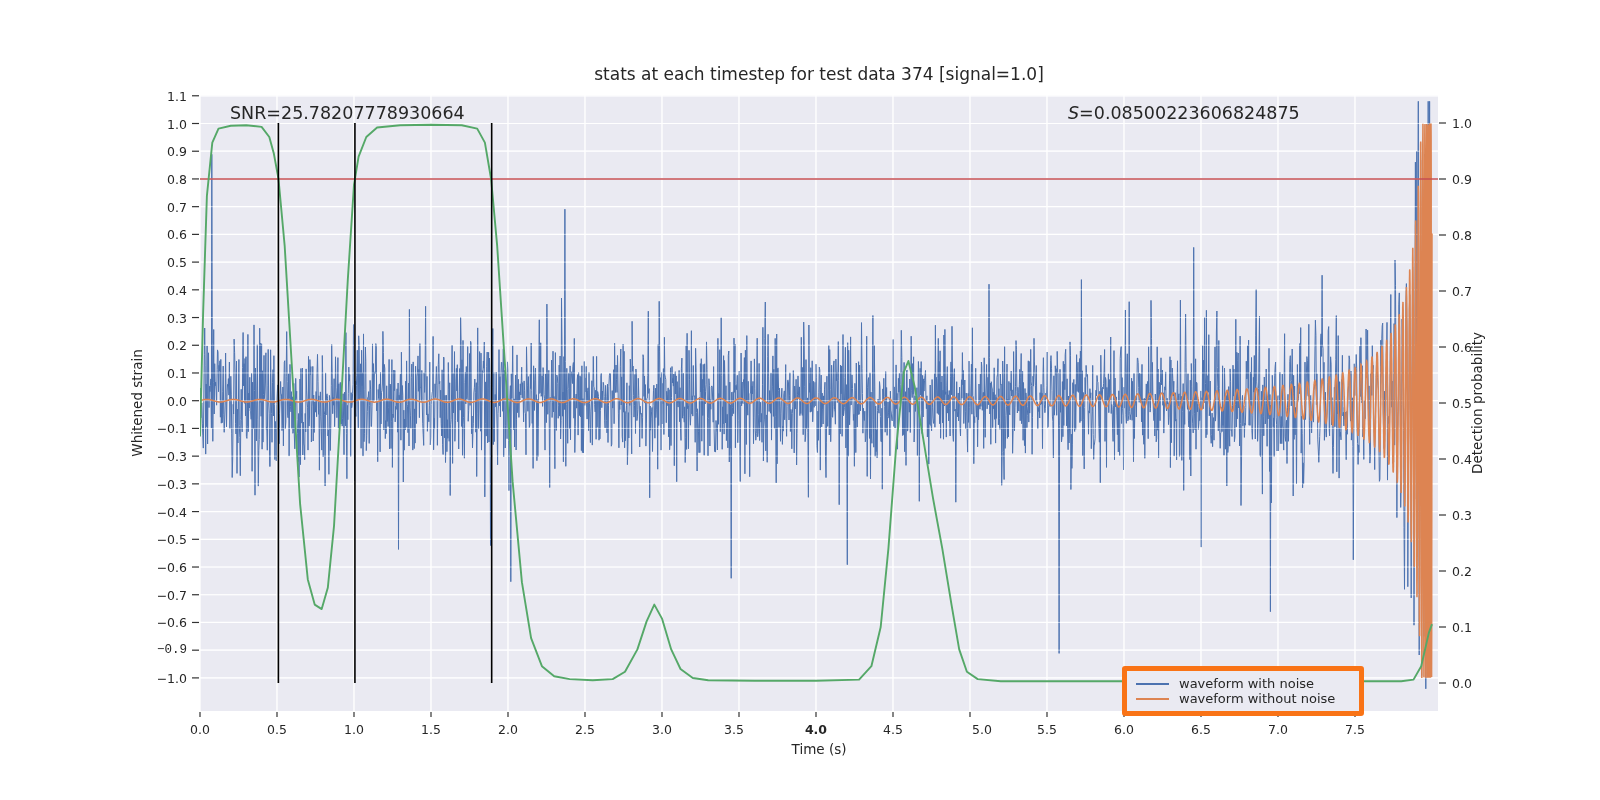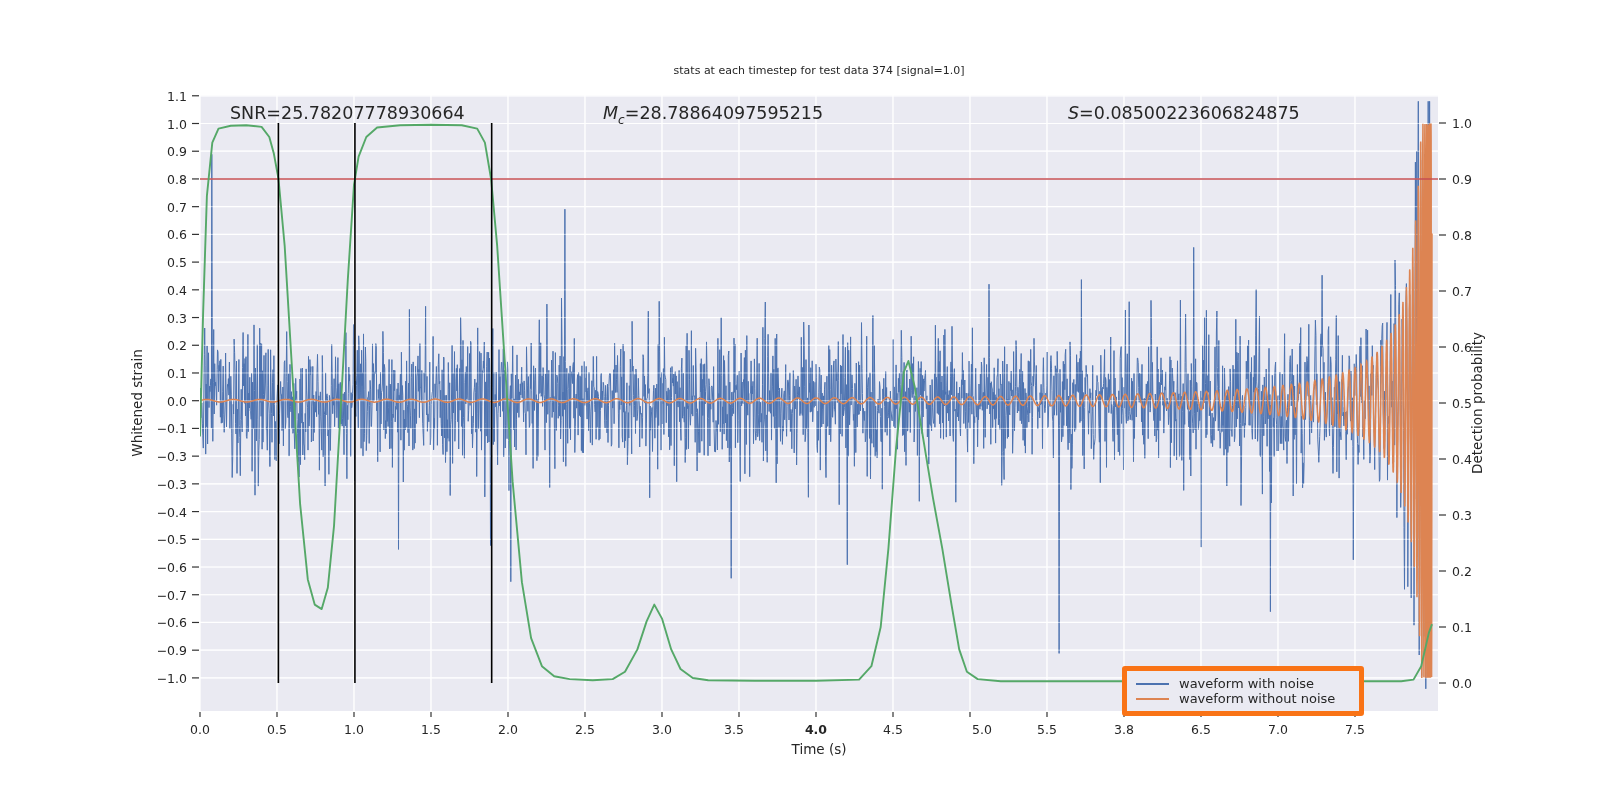--- a/index.html
+++ b/index.html
@@ -1,20 +1,20 @@
 <!DOCTYPE html>
 <html><head>
 <meta charset="utf-8">
 <style>
   html,body{margin:0;padding:0;background:#ffffff;}
   #fig{position:relative;width:1600px;height:800px;background:#ffffff;
        font-family:"DejaVu Sans","Liberation Sans",sans-serif;color:#262626;overflow:hidden;}
   #chart-svg{position:absolute;left:0;top:0;}
   .title{position:absolute;left:819px;top:64px;transform:translateX(-50%);
-         font-size:11px;white-space:nowrap;}
+         font-size:17px;white-space:nowrap;}
   .annot{position:absolute;top:103px;font-size:17.5px;white-space:nowrap;}
   .annot .var{font-style:italic;}
   .annot sub{font-size:12px;font-style:italic;}
   .xlabel{position:absolute;left:819px;top:741px;transform:translateX(-50%);font-size:13.5px;}
   .ylabel{position:absolute;font-size:13.5px;white-space:nowrap;
           transform:translate(-50%,-50%) rotate(-90deg);}
   .tick-label{position:absolute;font-size:12.5px;color:#262626;white-space:nowrap;}
   .tick-left{transform:translate(-100%,-50%);}
   .tick-right{transform:translateY(-50%);}
   .tick-bottom{transform:translate(-50%,0);}
@@ -164,21 +164,20 @@
       <line x1="1047" y1="712" x2="1047" y2="717" stroke="#333" stroke-width="1.2"></line>
       <line x1="1124" y1="712" x2="1124" y2="717" stroke="#333" stroke-width="1.2"></line>
       <line x1="1201" y1="712" x2="1201" y2="717" stroke="#333" stroke-width="1.2"></line>
       <line x1="1278" y1="712" x2="1278" y2="717" stroke="#333" stroke-width="1.2"></line>
       <line x1="1355" y1="712" x2="1355" y2="717" stroke="#333" stroke-width="1.2"></line>
     </svg>
 
   <div class="title">stats at each timestep for test data 374 [signal=1.0]</div>
 
   <div class="annot" style="left:230px"><span>SNR=25.78207778930664</span></div>
-  <div class="annot" style="left:603px"><span class="var">M</span><sub>c</sub><span>=28.78864097595215</span></div>
   <div class="annot" style="left:1068px"><span class="var">S</span><span>=0.08500223606824875</span></div>
 
   <div class="ylabel" style="left:137px;top:403px">Whitened strain</div>
   <div class="ylabel" style="left:1477px;top:403px">Detection probability</div>
   <div class="xlabel">Time (s)</div>
 
   <div id="ticks">
       <div class="tick-label tick-left" style="left: 187px; top: 95.78px;">1.1</div>
       <div class="tick-label tick-left" style="left: 187px; top: 123.5px;">1.0</div>
       <div class="tick-label tick-left" style="left: 187px; top: 151.22px;">0.9</div>
@@ -192,21 +191,21 @@
       <div class="tick-label tick-left" style="left: 187px; top: 372.98px;">0.1</div>
       <div class="tick-label tick-left" style="left: 187px; top: 400.7px;">0.0</div>
       <div class="tick-label tick-left" style="left: 187px; top: 428.42px;">−0.1</div>
       <div class="tick-label tick-left" style="left: 187px; top: 456.14px;">−0.3</div>
       <div class="tick-label tick-left" style="left: 187px; top: 483.86px;">−0.3</div>
       <div class="tick-label tick-left" style="left: 187px; top: 511.58px;">−0.4</div>
       <div class="tick-label tick-left" style="left: 187px; top: 539.3px;">−0.5</div>
       <div class="tick-label tick-left" style="left: 187px; top: 567.02px;">−0.6</div>
       <div class="tick-label tick-left" style="left: 187px; top: 594.74px;">−0.7</div>
       <div class="tick-label tick-left" style="left: 187px; top: 622.46px;">−0.6</div>
-      <div class="tick-label tick-left" style="left: 187px; top: 650.18px;">−0.9</div>
+      <div class="tick-label tick-left" style="left: 187px; top: 650.18px; font-family: Liberation Mono, monospace;">−0.9</div>
       <div class="tick-label tick-left" style="left: 187px; top: 677.9px;">−1.0</div>
       <div class="tick-label tick-right" style="left: 1452px; top: 123px;">1.0</div>
       <div class="tick-label tick-right" style="left: 1452px; top: 179px;">0.9</div>
       <div class="tick-label tick-right" style="left: 1452px; top: 235px;">0.8</div>
       <div class="tick-label tick-right" style="left: 1452px; top: 291px;">0.7</div>
       <div class="tick-label tick-right" style="left: 1452px; top: 347px;">0.6</div>
       <div class="tick-label tick-right" style="left: 1452px; top: 403px;">0.5</div>
       <div class="tick-label tick-right" style="left: 1452px; top: 459px;">0.4</div>
       <div class="tick-label tick-right" style="left: 1452px; top: 515px;">0.3</div>
       <div class="tick-label tick-right" style="left: 1452px; top: 571px;">0.2</div>
@@ -217,21 +216,21 @@
       <div class="tick-label tick-bottom" style="left: 354px; top: 722px;">1.0</div>
       <div class="tick-label tick-bottom" style="left: 431px; top: 722px;">1.5</div>
       <div class="tick-label tick-bottom" style="left: 508px; top: 722px; text-align: center;">2.0</div>
       <div class="tick-label tick-bottom" style="left: 585px; top: 722px; text-align: right;">2.5</div>
       <div class="tick-label tick-bottom" style="left: 662px; top: 722px;">3.0</div>
       <div class="tick-label tick-bottom" style="left: 734px; top: 722px;">3.5</div>
       <div class="tick-label tick-bottom" style="left: 816px; top: 722px; font-weight: bold;">4.0</div>
       <div class="tick-label tick-bottom" style="left: 893px; top: 722px;">4.5</div>
       <div class="tick-label tick-bottom" style="left: 970px; top: 722px; margin-left: 12px;">5.0</div>
       <div class="tick-label tick-bottom" style="left: 1047px; top: 722px;">5.5</div>
-      <div class="tick-label tick-bottom" style="left: 1124px; top: 722px;">3.8</div>
+      <div class="tick-label tick-bottom" style="left: 1124px; top: 722px;">6.0</div>
       <div class="tick-label tick-bottom" style="left: 1201px; top: 722px;">6.5</div>
       <div class="tick-label tick-bottom" style="left: 1278px; top: 722px;">7.0</div>
       <div class="tick-label tick-bottom" style="left: 1355px; top: 722px;">7.5</div>
     </div>
 
   <div class="legend">
     <div class="legend-row">
       <div class="legend-line" style="border-top-color: rgb(76, 114, 176);"></div>
       <div class="legend-text">waveform with noise</div>
     </div>

